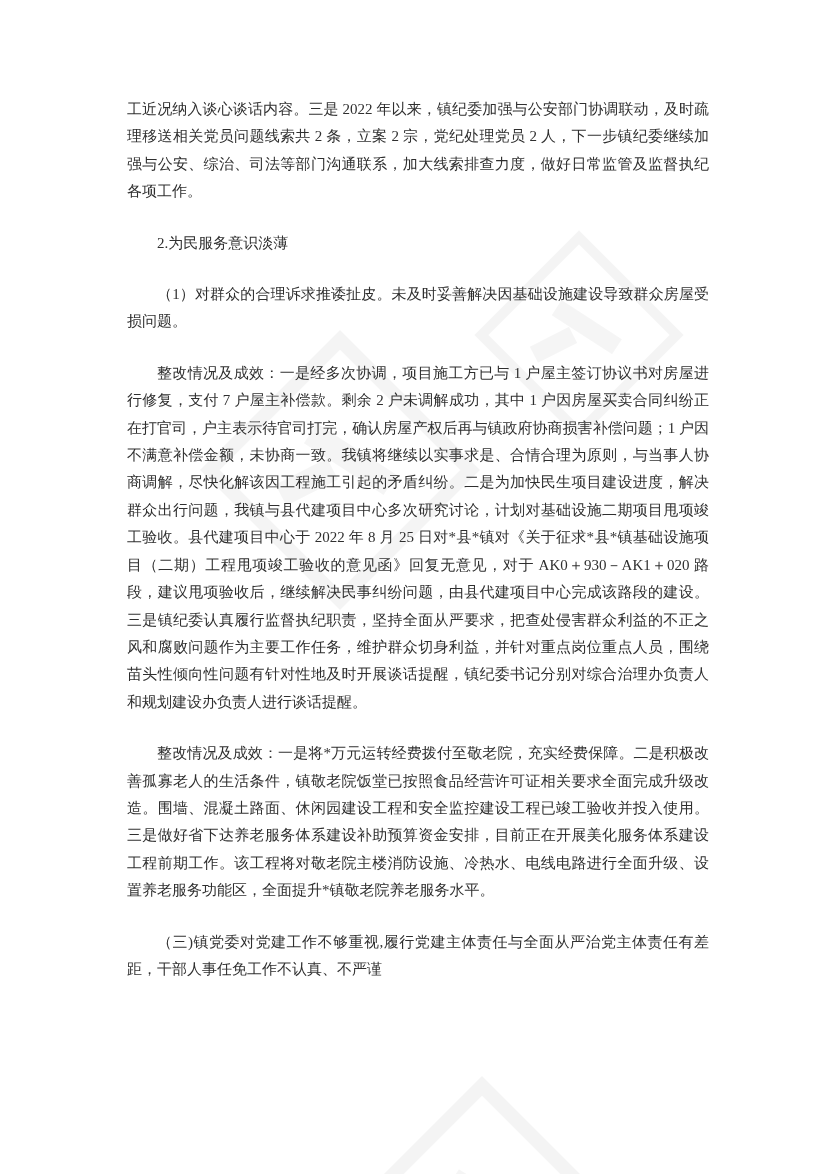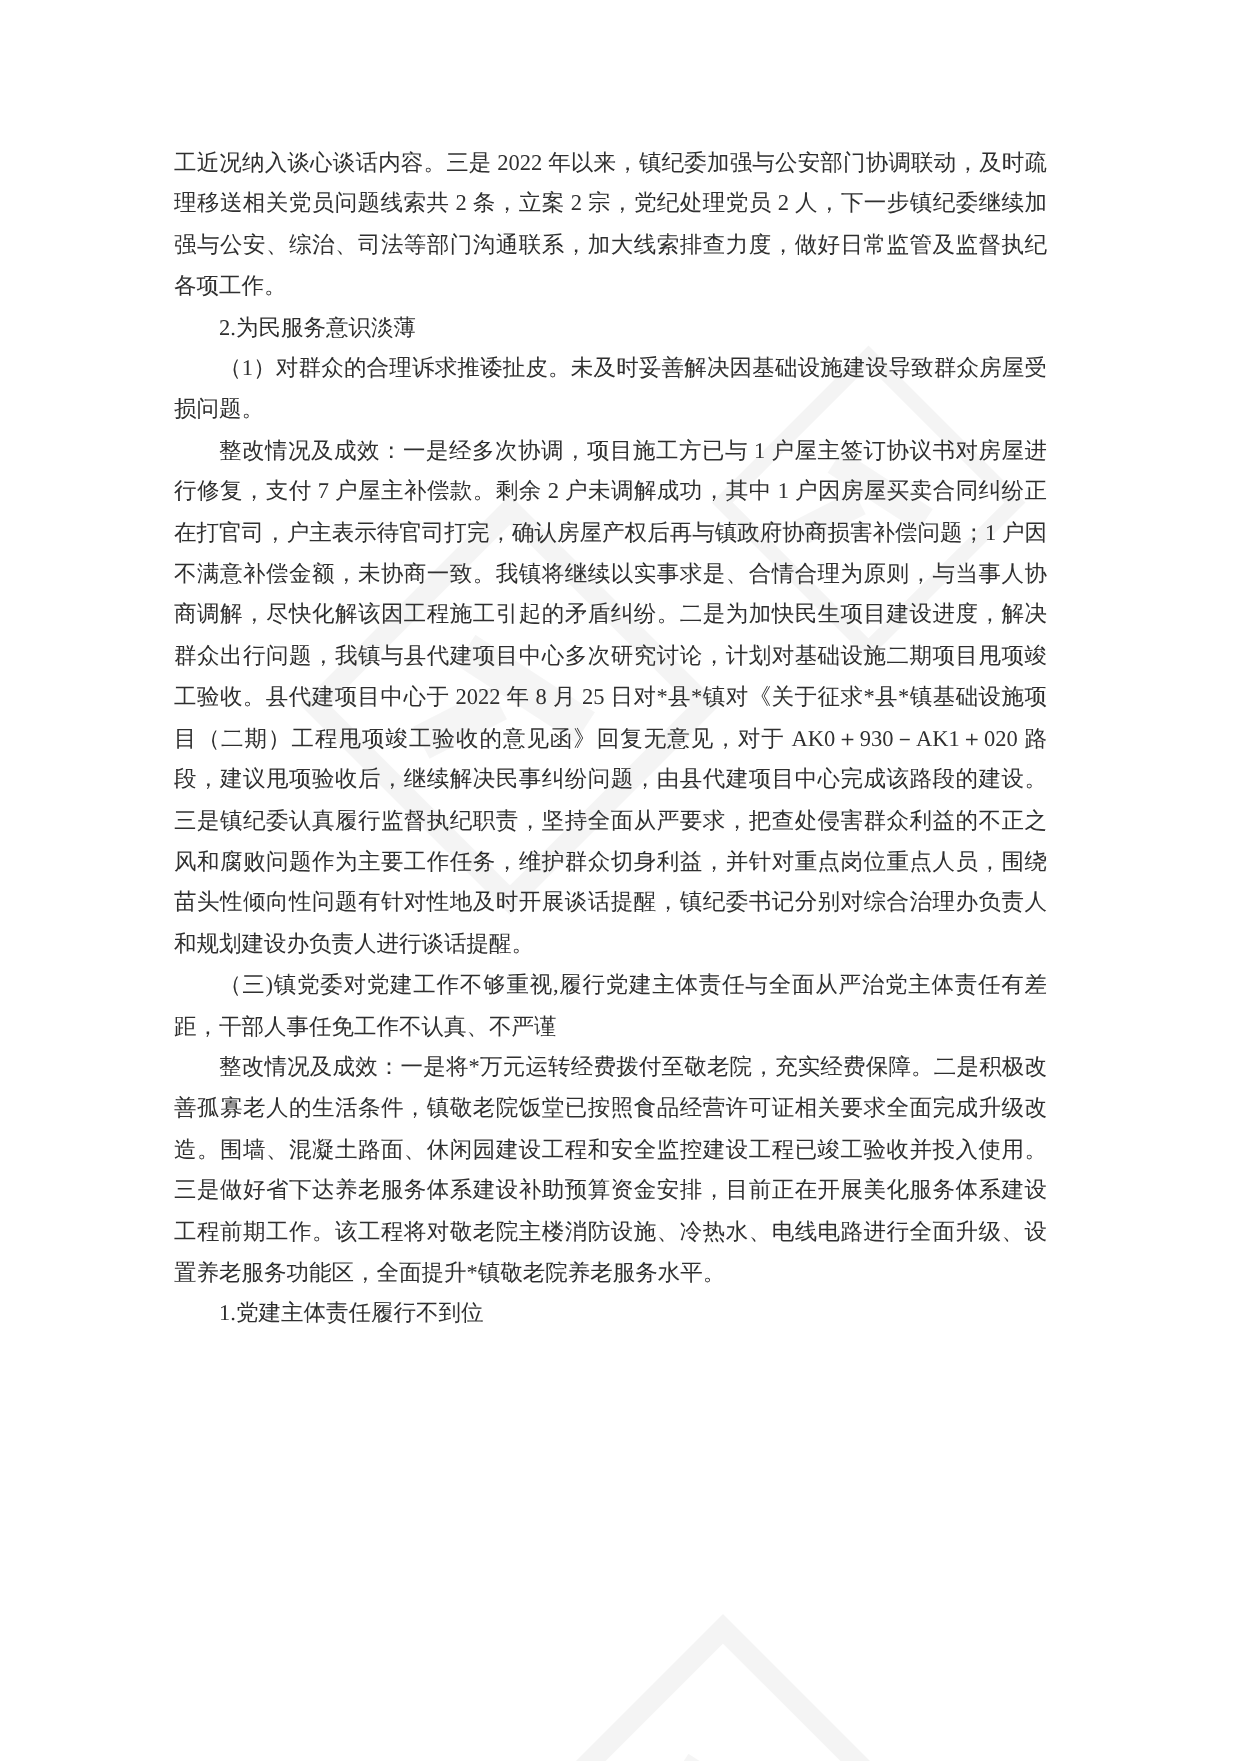--- a/index.html
+++ b/index.html
@@ -10,35 +10,36 @@
   .page {
     position: relative;
     width: 830px;
     height: 1174px;
     background: #ffffff;
     overflow: hidden;
     font-family: "Liberation Serif", "DejaVu Serif", serif;
   }
   .doc-body {
     position: absolute;
-    left: 116px;
+    left: 127px;
     top: 96px;
     width: 582px;
     color: #2f2f2f;
     font-size: 15px;
     line-height: 27.4px;
     text-align: justify;
     text-align-last: left;
   }
   .para {
     margin: 0;
     padding: 0;
   }
   .para.indent {
     text-indent: 2em;
+    margin-top: 24px;
   }
   
   .wm {
     position: absolute;
     border: 14px solid rgba(0, 0, 0, 0.045);
     transform: rotate(45deg);
     pointer-events: none;
   }
   .wm::before {
     content: "";
@@ -71,18 +72,17 @@
 
   <div class="wm small" style="left: 505px; top: 261px; width: 128px; height: 128px;"></div>
   <div class="wm" style="left: 241px; top: 371px; width: 170px; height: 170px;"></div>
   <div class="wm" style="left: 383px; top: 1117px; width: 170px; height: 170px;"></div>
 
   <div class="doc-body">
       <p class="para">工近况纳入谈心谈话内容。三是 2022 年以来，镇纪委加强与公安部门协调联动，及时疏理移送相关党员问题线索共 2 条，立案 2 宗，党纪处理党员 2 人，下一步镇纪委继续加强与公安、综治、司法等部门沟通联系，加大线索排查力度，做好日常监管及监督执纪各项工作。</p>
       <p class="para indent">2.为民服务意识淡薄</p>
       <p class="para indent">（1）对群众的合理诉求推诿扯皮。未及时妥善解决因基础设施建设导致群众房屋受损问题。</p>
       <p class="para indent">整改情况及成效：一是经多次协调，项目施工方已与 1 户屋主签订协议书对房屋进行修复，支付 7 户屋主补偿款。剩余 2 户未调解成功，其中 1 户因房屋买卖合同纠纷正在打官司，户主表示待官司打完，确认房屋产权后再与镇政府协商损害补偿问题；1 户因不满意补偿金额，未协商一致。我镇将继续以实事求是、合情合理为原则，与当事人协商调解，尽快化解该因工程施工引起的矛盾纠纷。二是为加快民生项目建设进度，解决群众出行问题，我镇与县代建项目中心多次研究讨论，计划对基础设施二期项目甩项竣工验收。县代建项目中心于 2022 年 8 月 25 日对*县*镇对《关于征求*县*镇基础设施项目（二期）工程甩项竣工验收的意见函》回复无意见，对于 AK0＋930－AK1＋020 路段，建议甩项验收后，继续解决民事纠纷问题，由县代建项目中心完成该路段的建设。三是镇纪委认真履行监督执纪职责，坚持全面从严要求，把查处侵害群众利益的不正之风和腐败问题作为主要工作任务，维护群众切身利益，并针对重点岗位重点人员，围绕苗头性倾向性问题有针对性地及时开展谈话提醒，镇纪委书记分别对综合治理办负责人和规划建设办负责人进行谈话提醒。</p>
+      <p class="para indent">整改情况及成效：一是将*万元运转经费拨付至敬老院，充实经费保障。二是积极改善孤寡老人的生活条件，镇敬老院饭堂已按照食品经营许可证相关要求全面完成升级改造。围墙、混凝土路面、休闲园建设工程和安全监控建设工程已竣工验收并投入使用。三是做好省下达养老服务体系建设补助预算资金安排，目前正在开展美化服务体系建设工程前期工作。该工程将对敬老院主楼消防设施、冷热水、电线电路进行全面升级、设置养老服务功能区，全面提升*镇敬老院养老服务水平。</p>
       <p class="para indent">（三)镇党委对党建工作不够重视,履行党建主体责任与全面从严治党主体责任有差距，干部人事任免工作不认真、不严谨</p>
-      <p class="para indent">整改情况及成效：一是将*万元运转经费拨付至敬老院，充实经费保障。二是积极改善孤寡老人的生活条件，镇敬老院饭堂已按照食品经营许可证相关要求全面完成升级改造。围墙、混凝土路面、休闲园建设工程和安全监控建设工程已竣工验收并投入使用。三是做好省下达养老服务体系建设补助预算资金安排，目前正在开展美化服务体系建设工程前期工作。该工程将对敬老院主楼消防设施、冷热水、电线电路进行全面升级、设置养老服务功能区，全面提升*镇敬老院养老服务水平。</p>
-      <p class="para indent">1.党建主体责任履行不到位</p>
     </div>
 
 </div>
 
 </body></html>

